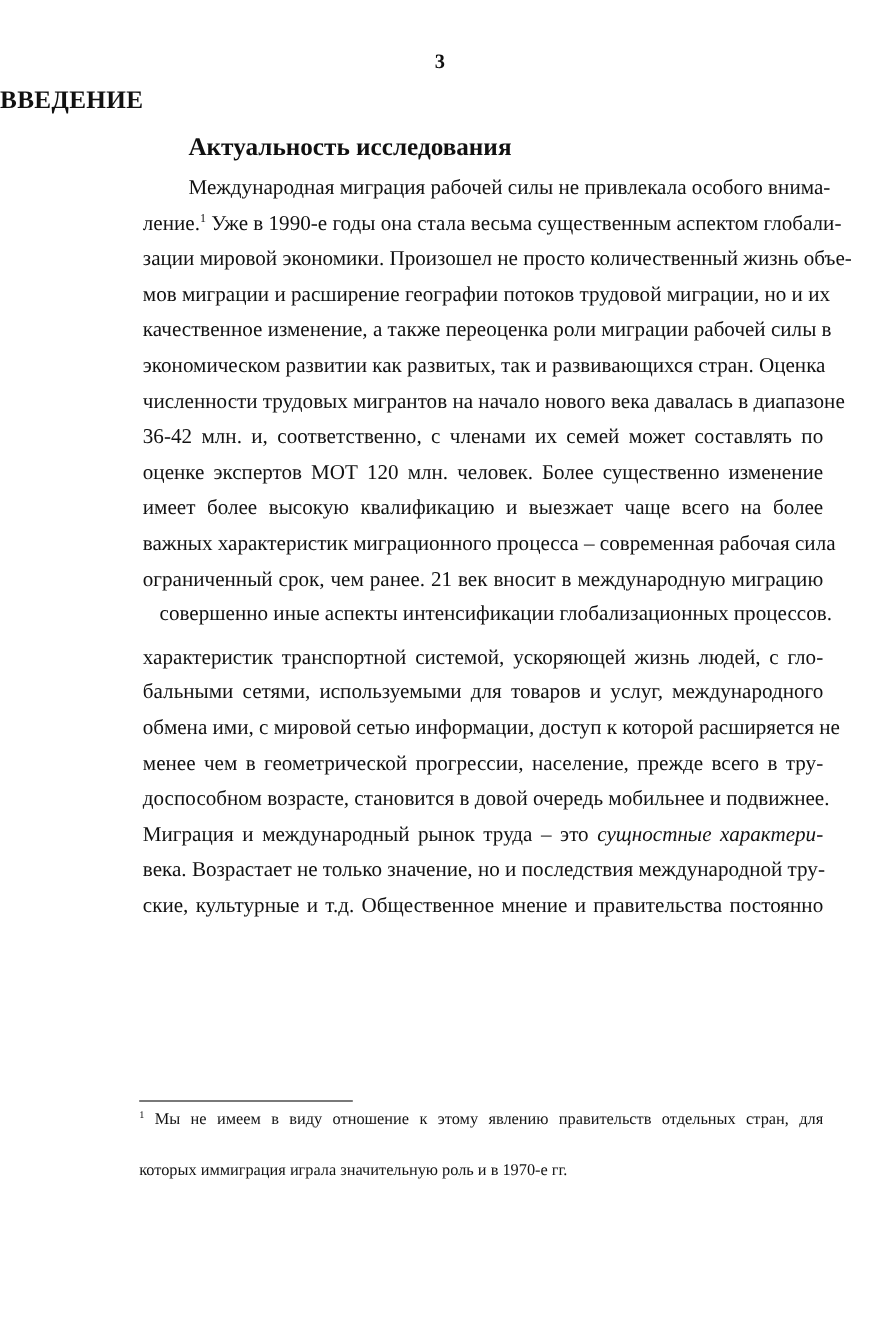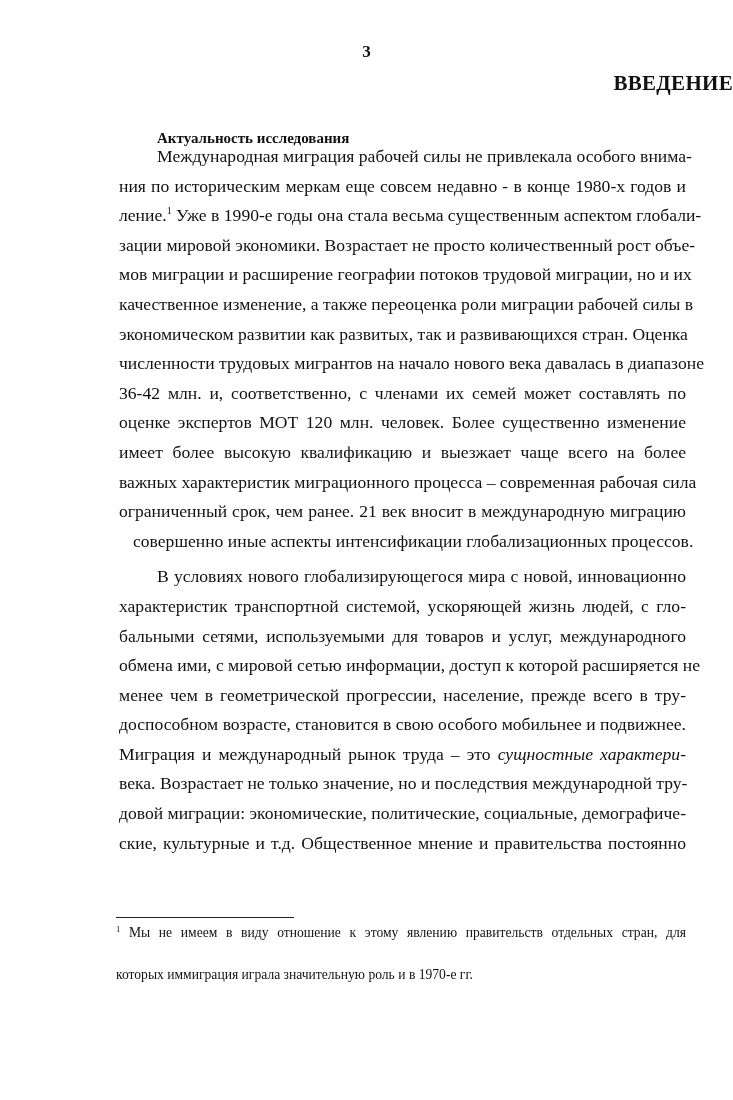--- a/index.html
+++ b/index.html
@@ -30,34 +30,33 @@
       text-align: center;
       font-weight: bold;
       font-size: 17px;
       line-height: 20px;
     }
     .title {
       position: absolute;
       top: 70px;
       left: 0;
       width: 733px;
-      text-align: right;
+      text-align: left;
       font-weight: bold;
       font-size: 21px;
       line-height: 26px;
       letter-spacing: 0.3px;
     }
     .subtitle {
       position: absolute;
       top: 112px;
       left: 157px;
       font-weight: bold;
-      font-size: 15px;
+      font-size: 21px;
       line-height: 20px;
-      margin-top: 16px;
     }
     .body-text {
       position: absolute;
       top: 142px;
       left: 119px;
       width: 567px;
       font-size: 17.6px;
       line-height: 29.6px;
     }
     .line {
@@ -125,45 +124,42 @@
 
   <div class="page-number">3</div>
 
   <div class="title">ВВЕДЕНИЕ</div>
 
   <div class="subtitle">Актуальность исследования</div>
 
   <div class="body-text">
 
     <span class="line indent">Международная миграция рабочей силы не привлекала особого внима-</span>
-    <span class="line">ния по историческим меркам еще совсем недавно - в конце 1980-х годов и</span>
     <span class="line"><span>ление.</span><sup class="fn-ref">1</sup><span> Уже в 1990-е годы она стала весьма существенным аспектом глобали-</span></span>
-    <span class="line">зации мировой экономики. Возрастает не просто количественный рост объе-</span>
+    <span class="line">зации мировой экономики. Произошел не просто количественный жизнь объе-</span>
     <span class="line">мов миграции и расширение географии потоков трудовой миграции, но и их</span>
     <span class="line">качественное изменение, а также переоценка роли миграции рабочей силы в</span>
     <span class="line">экономическом развитии как развитых, так и развивающихся стран. Оценка</span>
     <span class="line">численности трудовых мигрантов на начало нового века давалась в диапазоне</span>
     <span class="line">36-42 млн. и, соответственно, с членами их семей может составлять по</span>
     <span class="line">оценке экспертов МОТ 120 млн. человек. Более существенно изменение</span>
     <span class="line">имеет более высокую квалификацию и выезжает чаще всего на более</span>
     <span class="line">важных характеристик миграционного процесса – современная рабочая сила</span>
     <span class="line">ограниченный срок, чем ранее. 21 век вносит в международную миграцию</span>
     <span class="line last">совершенно иные аспекты интенсификации глобализационных процессов.</span>
 
     <span class="para-gap"></span>
 
-    <span class="line indent">В условиях нового глобализирующегося мира с новой, инновационно</span>
     <span class="line">характеристик транспортной системой, ускоряющей жизнь людей, с гло-</span>
     <span class="line">бальными сетями, используемыми для товаров и услуг, международного</span>
     <span class="line">обмена ими, с мировой сетью информации, доступ к которой расширяется не</span>
     <span class="line">менее чем в геометрической прогрессии, население, прежде всего в тру-</span>
-    <span class="line">доспособном возрасте, становится в свою особого мобильнее и подвижнее.</span>
+    <span class="line">доспособном возрасте, становится в довой очередь мобильнее и подвижнее.</span>
     <span class="line"><span>Миграция и международный рынок труда – это </span><em>сущностные характери-</em></span>
     <span class="line">века. Возрастает не только значение, но и последствия международной тру-</span>
-    <span class="line">довой миграции: экономические, политические, социальные, демографиче-</span>
     <span class="line">ские, культурные и т.д. Общественное мнение и правительства постоянно</span>
   </div>
 
   <div class="footnote-rule"></div>
 
   <div class="footnote">
     <span class="fline"><sup>1</sup><span> Мы не имеем в виду отношение к этому явлению правительств отдельных стран, для</span></span>
     <span class="fline last">которых иммиграция играла значительную роль и в 1970-е гг.</span>
   </div>
 

